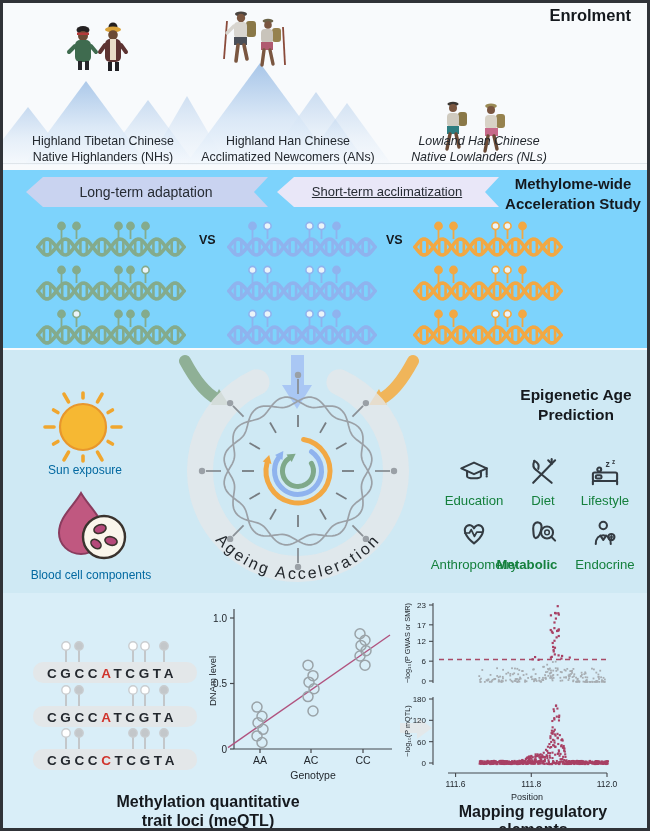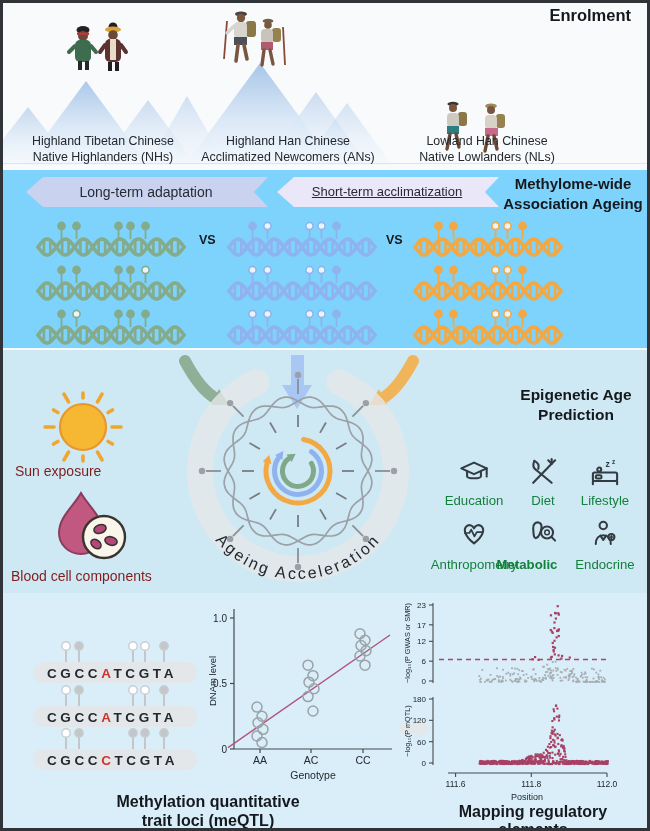--- a/index.html
+++ b/index.html
@@ -9,30 +9,30 @@
   .abs{position:absolute;}
   .sec{position:absolute;left:0;width:644px;}
   #sec-enrolment{top:0;height:169px;background:#f8fafc;}
   #sec-mwas{top:167px;height:178px;background:#7dd3fc;}
   #sec-age{top:347px;height:243px;background:#cfe9f4;}
   #sec-bottom{top:590px;height:235px;background:#d9eef8;}
   .bold-title{font-weight:bold;color:#15191e;}
   #enrolment-title{right:16px;top:3px;font-size:16.5px;}
   .ground-line{position:absolute;left:0;top:160px;width:644px;height:1px;background:#dfe5ea;}
   .grp-caption{position:absolute;top:130px;width:200px;text-align:center;font-size:12.4px;line-height:1.32;color:#23282e;}
-  #grp1{left:0;} #grp2{left:185px;} #grp3{left:384px;}
+  #grp1{left:0;} #grp2{left:185px;} #grp3{left:376px;font-style:italic;}
   .band-arrow{position:absolute;top:7px;}
   .band-arrow .txt{position:absolute;top:0;left:0;right:0;text-align:center;font-size:14px;line-height:30px;color:#262b33;}
   #mwas-title{position:absolute;left:496px;top:4px;width:148px;text-align:center;font-size:15px;line-height:20px;font-weight:bold;color:#15191e;}
   .vs{position:absolute;top:63px;font-size:12.5px;font-weight:bold;color:#15191e;}
   #vs1{left:196px;} #vs2{left:383px;}
   .dna-col{position:absolute;top:50px;width:150px;height:128px;}
   .dna-row{position:absolute;left:0;width:150px;height:40px;}
   #age-title{position:absolute;left:498px;top:35px;width:150px;text-align:center;font-size:15.5px;line-height:20px;font-weight:bold;color:#15191e;}
-  .side-label{position:absolute;text-align:left;font-size:14px;color:#7f1d1d;}
+  .side-label{position:absolute;text-align:center;font-size:12px;color:#0369a1;}
   #sun-label{left:12px;top:113px;width:140px;}
   #blood-label{left:8px;top:218px;width:160px;}
   .factor-label{position:absolute;text-align:center;font-size:13.2px;color:#15803d;white-space:nowrap;}
   .factor-icon{position:absolute;width:30px;height:30px;}
   .factor-icon svg{width:30px;height:30px;}
   .seq-title{position:absolute;left:105px;top:199px;width:200px;text-align:center;
      font-size:16px;line-height:19px;font-weight:bold;color:#15191e;}
   #mapping-title{position:absolute;left:420px;top:210px;width:220px;text-align:center;
      font-size:16px;font-weight:bold;color:#15191e;}
   svg text{font-family:"Liberation Sans",sans-serif;}
@@ -137,21 +137,21 @@
       <div class="txt">Long-term adaptation</div>
     </div>
     <div class="band-arrow" style="left:272px;width:224px;height:30px;">
       <svg width="224" height="30">
           <polygon points="2,15 19,0 224,0 210,15 224,30 19,30" fill="#e9e7f8"></polygon>
         </svg>
       <div class="txt" style="font-size:13px;text-decoration:underline;">Short-term acclimatization</div>
     </div>
     <div id="mwas-title">
       <div>Methylome-wide</div>
-      <div>Association Ageing</div>
+      <div>Acceleration Study</div>
     </div>
     <div id="vs1" class="vs">VS</div>
     <div id="vs2" class="vs">VS</div>
     <div class="dna-col" id="dna-col-0" style="left:33px;">
         <svg width="150" height="40" class="dna-row" style="top: 0px;">
           <line x1="7.925" y1="21.183379831189526" x2="7.925" y2="32.81662016881047" stroke="#84ab8c" stroke-width="2.6"></line>
           <line x1="14.325" y1="21.183379831189526" x2="14.325" y2="32.81662016881047" stroke="#84ab8c" stroke-width="2.6"></line>
           <line x1="26.175" y1="21.183379831189526" x2="26.175" y2="32.81662016881047" stroke="#84ab8c" stroke-width="2.6"></line>
           <line x1="32.575" y1="21.183379831189526" x2="32.575" y2="32.81662016881047" stroke="#84ab8c" stroke-width="2.6"></line>
           <line x1="44.425" y1="21.18337983118953" x2="44.425" y2="32.81662016881047" stroke="#84ab8c" stroke-width="2.6"></line>

